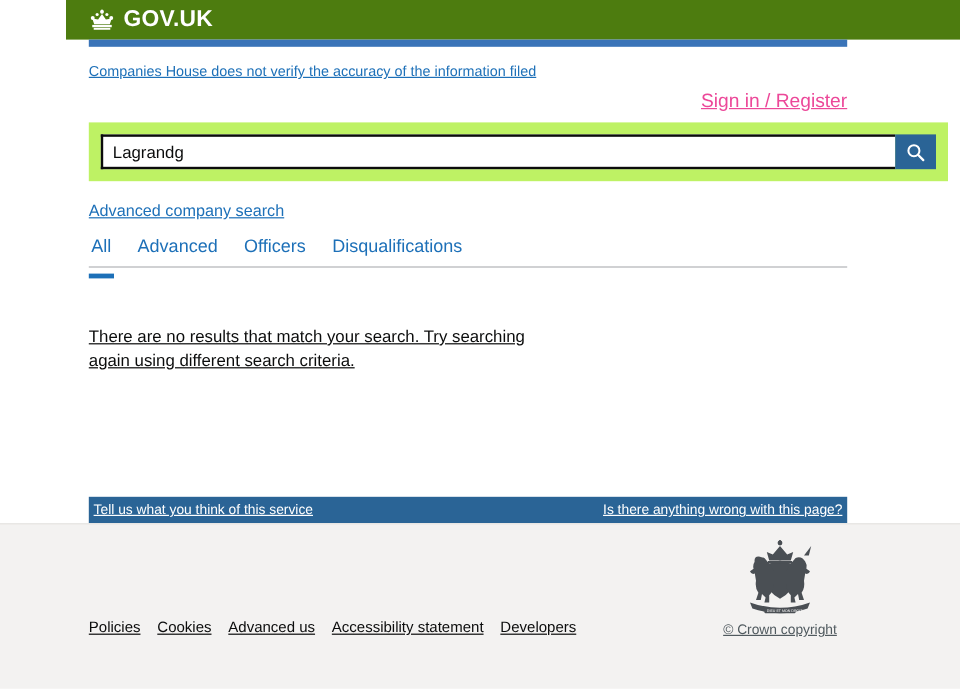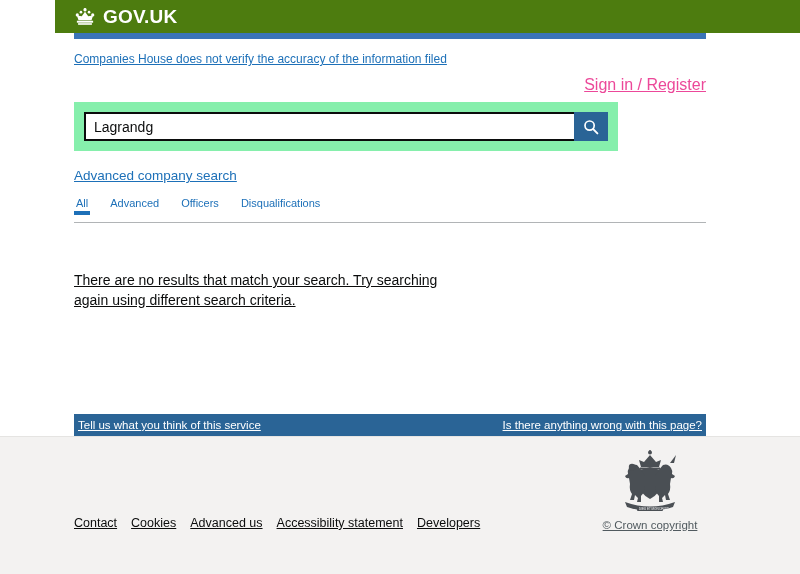--- a/index.html
+++ b/index.html
@@ -100,25 +100,25 @@
   .signin-link {
     color: #ec4899;
     font-size: 16px;
     text-decoration: underline;
     cursor: pointer;
   }
 
   
   .search-wrap {
     margin-top: 10px;
-    background: #86efac;
+    background: #bef264;
     padding: 10px;
     display: flex;
     box-sizing: border-box;
-    width: 544px;
+    width: 716px;
   }
   .search-input {
     flex: 1;
     height: 29px;
     border: 2px solid #0b0c0c;
     background: #ffffff;
     font-family: "Liberation Sans", sans-serif;
     font-size: 14px;
     color: #0b0c0c;
     padding: 0 8px;
@@ -157,23 +157,23 @@
     border-bottom: 1px solid #b1b4b6;
     width: 632px;
     box-sizing: border-box;
   }
   .tabs-inner {
     display: flex;
     gap: 22px;
     padding-left: 2px;
   }
   .tab {
-    font-size: 11px;
+    font-size: 15px;
     color: #1d70b8;
-    padding-bottom: 2px;
+    padding-bottom: 14px;
     cursor: pointer;
     position: relative;
     white-space: nowrap;
   }
   .tab.active {
     color: #1d70b8;
   }
   .tab.active::after {
     content: "";
     position: absolute;
@@ -355,21 +355,21 @@
 
 <div class="feedback-bar">
   <span class="feedback-link">Tell us what you think of this service</span>
   <span class="feedback-link">Is there anything wrong with this page?</span>
 </div>
 
 <div class="footer">
   <div class="footer-inner">
 
     <div class="footer-links">
-      <span class="footer-link">Contact</span>
+      <span class="footer-link">Policies</span>
       <span class="footer-link">Cookies</span>
       <span class="footer-link">Advanced us</span>
       <span class="footer-link">Accessibility statement</span>
       <span class="footer-link">Developers</span>
     </div>
 
 
     <div class="crest-block">
       <span>
         <svg class="crest-svg" width="74" height="68" viewBox="0 0 74 68" xmlns="http://www.w3.org/2000/svg" aria-hidden="true">

